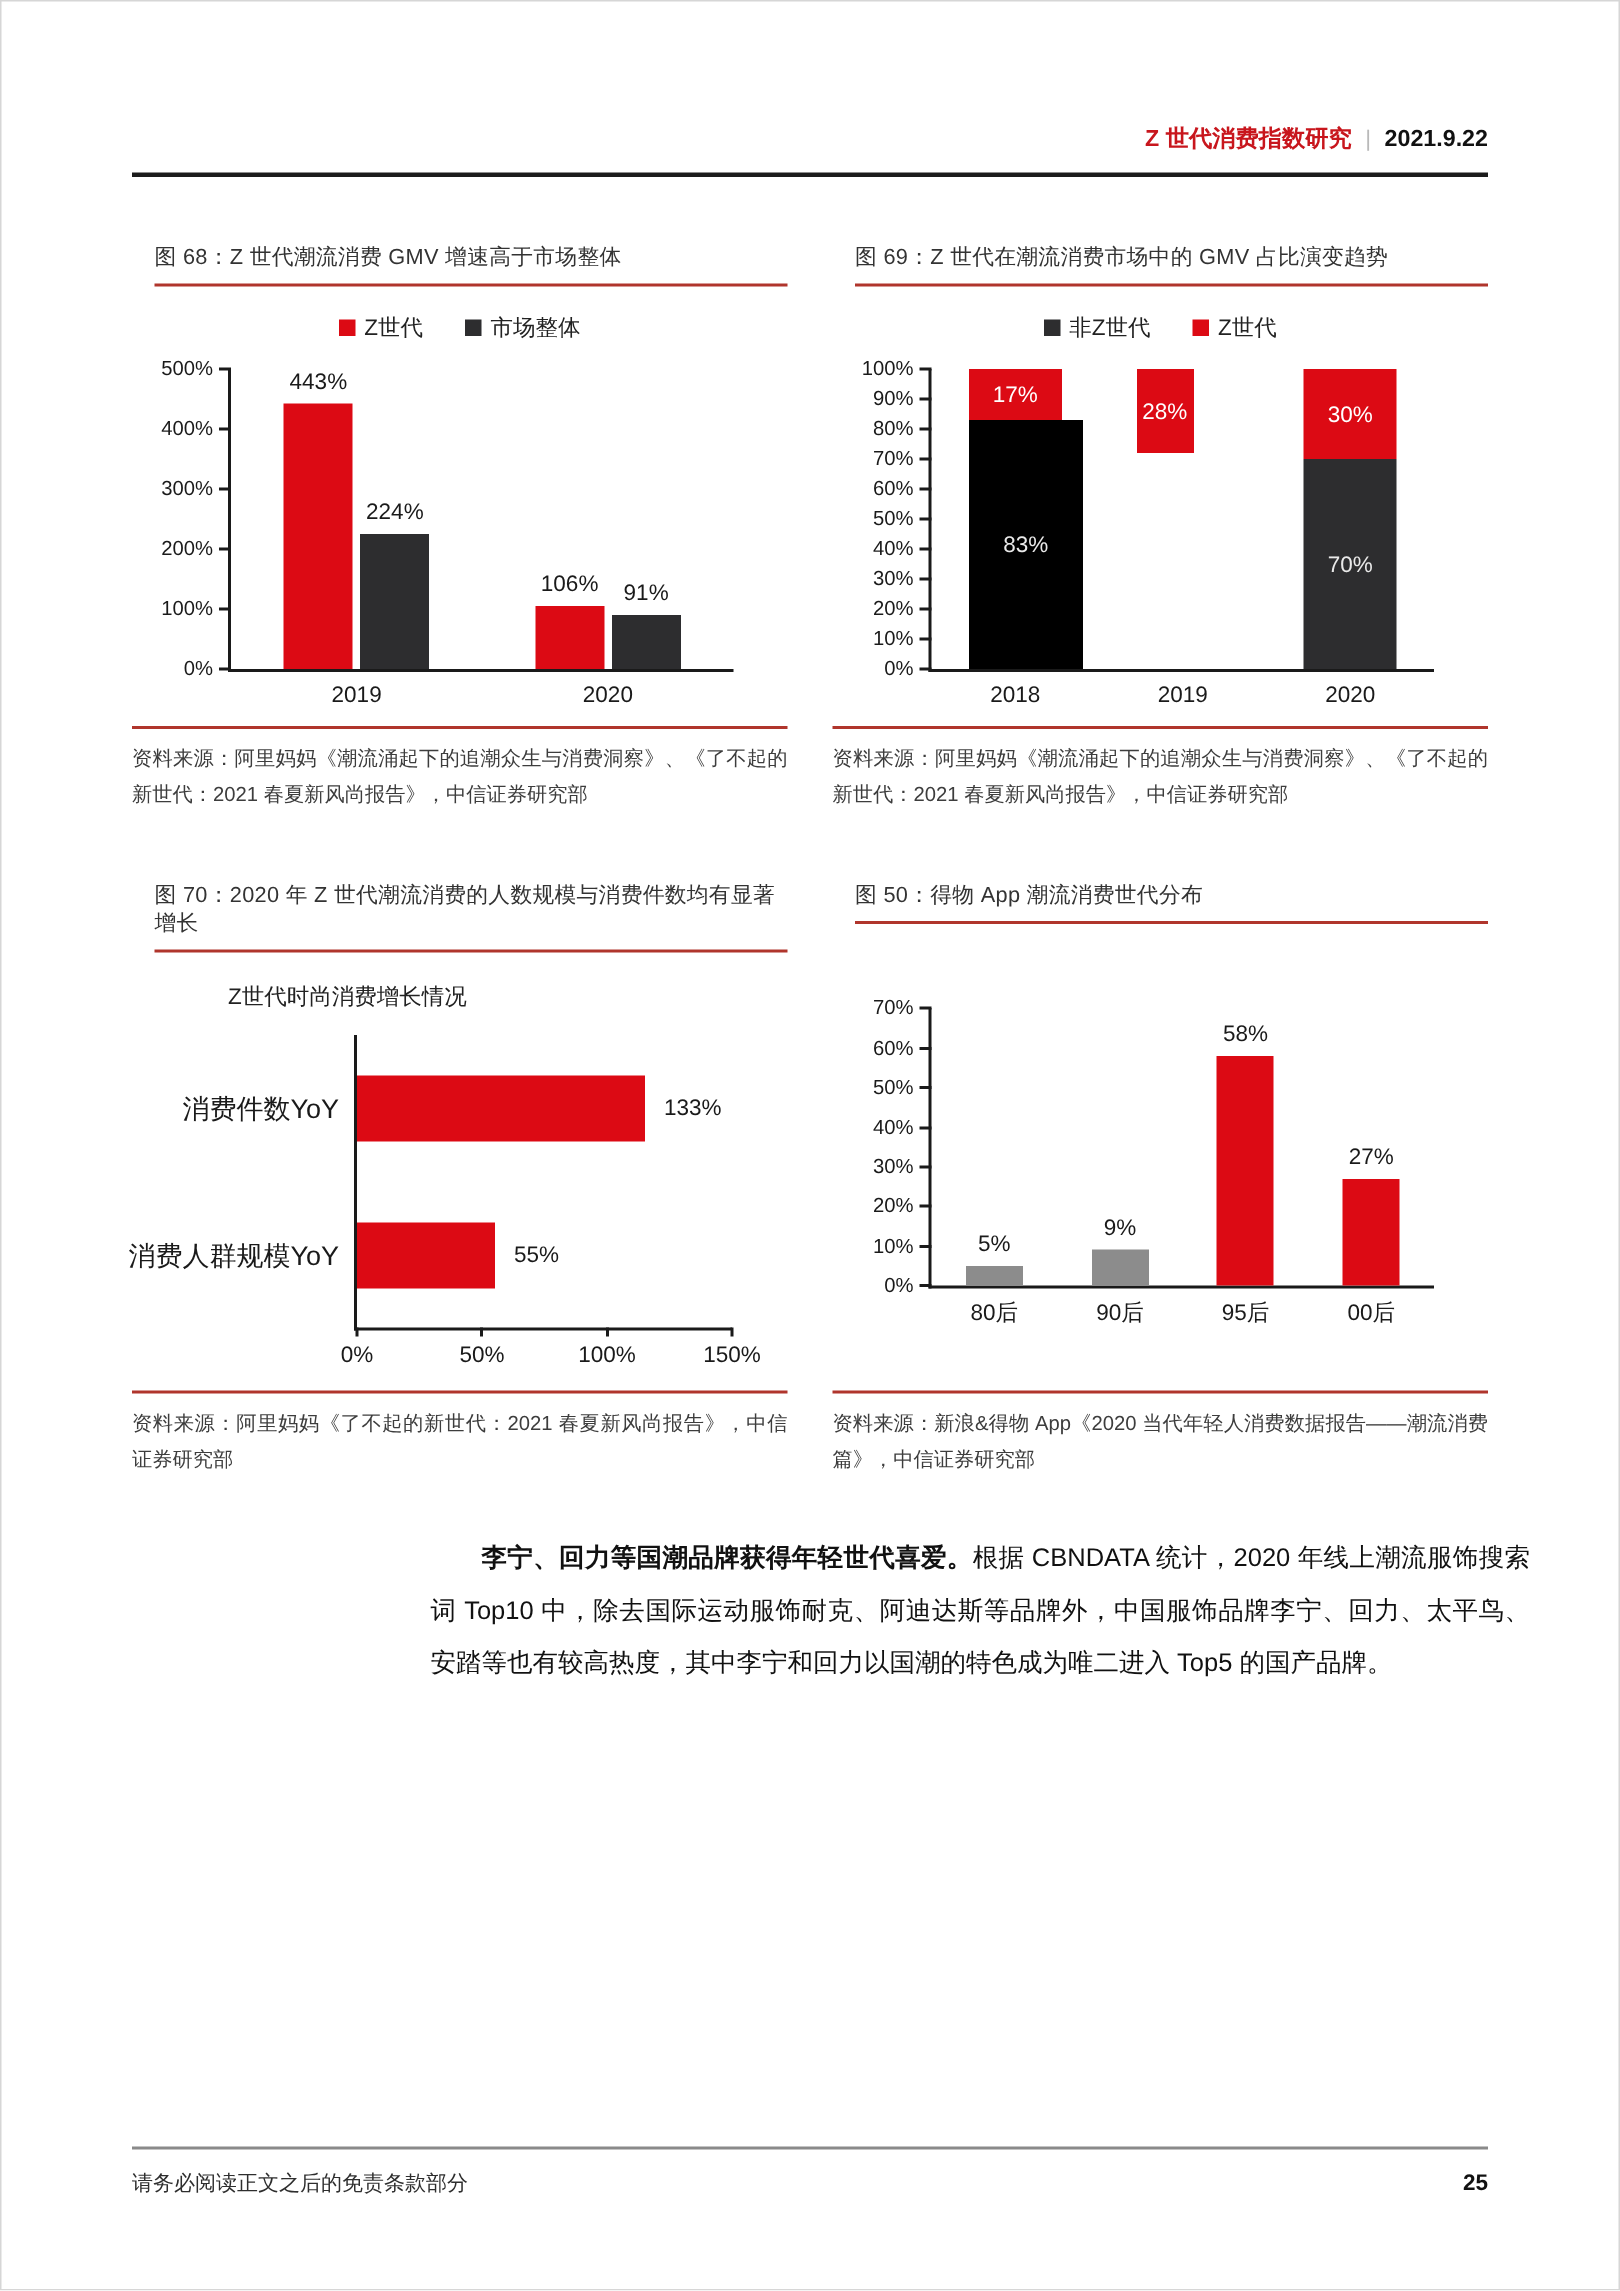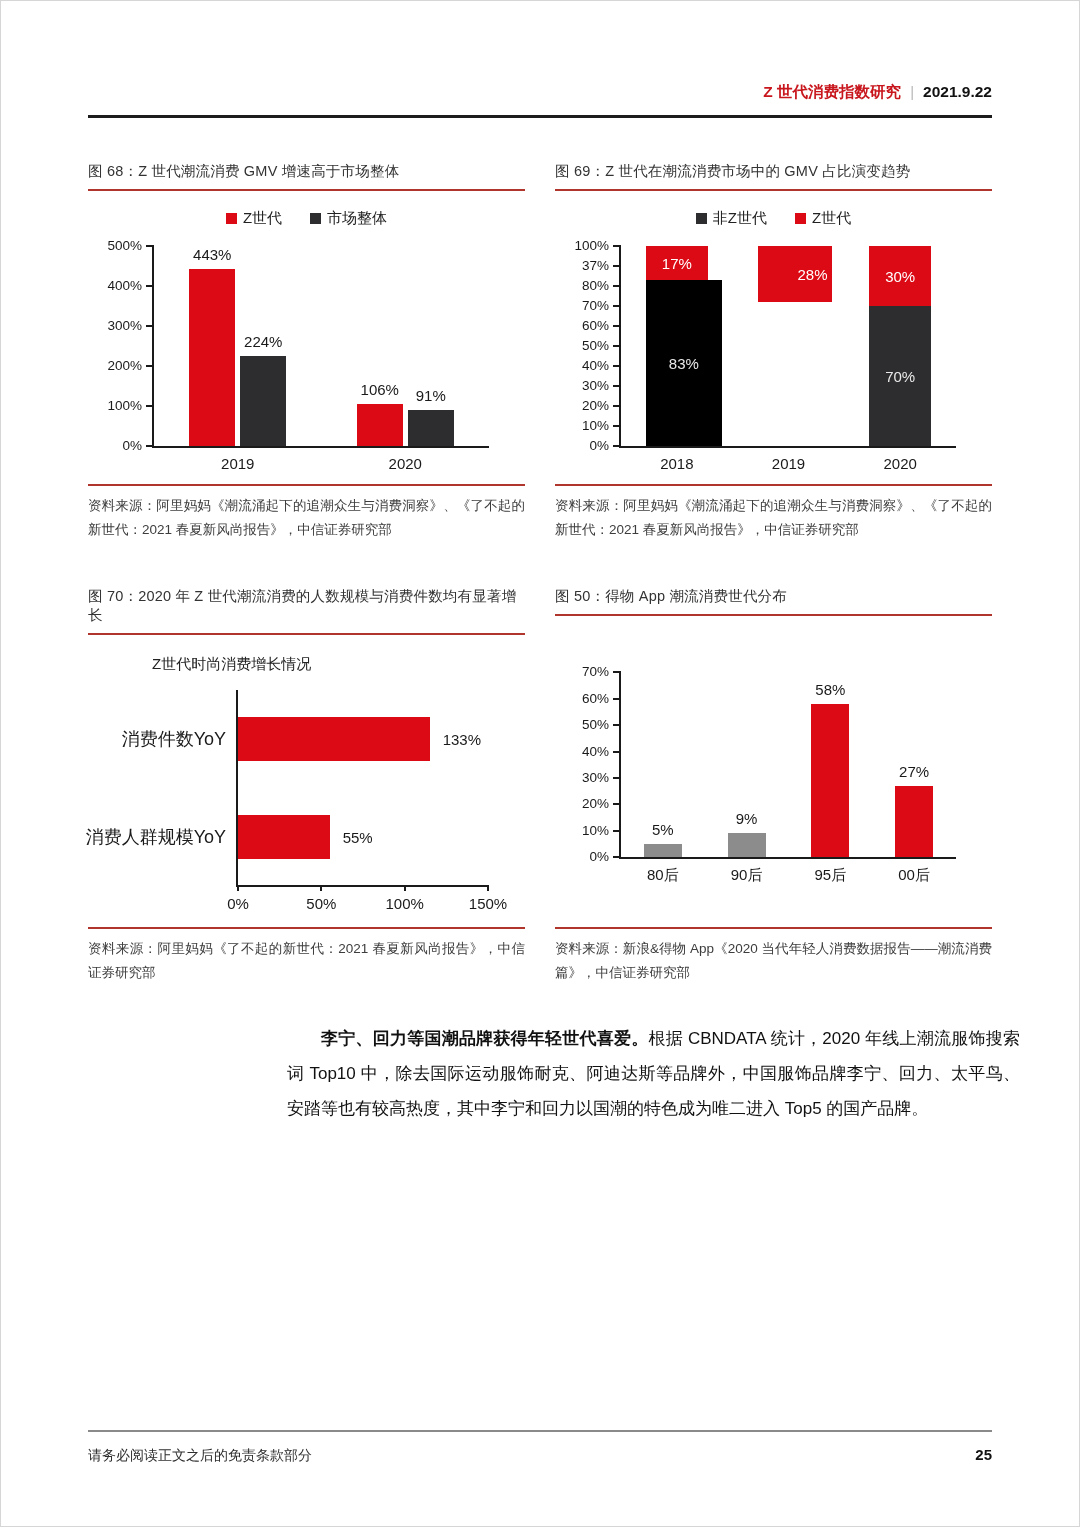--- a/index.html
+++ b/index.html
@@ -24,20 +24,21 @@
 
   
   .fig-row { display:flex; gap:30px; margin:0 88px; }
   .fig-row.row1 { margin-top:44px; }
   .fig-row.row2 { margin-top:46px; }
   .figure { width:438px; display:flex; flex-direction:column; }
   .fig-title {
     font-size:14.5px; font-weight:400; color:#333;
     padding-bottom:8px; border-bottom:2px solid var(--rule-red);
     letter-spacing:0.2px;
+    margin-left:15px;
   }
   .legend { display:flex; justify-content:center; align-items:center; gap:28px; margin:18px 0 8px; }
   .legend-item { display:inline-flex; align-items:center; font-size:15px; color:#222; }
   .sq { display:inline-block; width:11px; height:11px; margin-right:6px; }
   .sq-red { background:var(--red); }
   .sq-dark { background:var(--dark); }
   .inner-title { text-align:left; font-size:15px; color:#222; margin:20px 36px 2px 64px; }
 
   
   .plot {
@@ -178,33 +179,33 @@
           <div class="ytick-label" style="bottom: calc(40% - 8px);">40%</div>
           <div class="ytick-mark" style="bottom: calc(40% - 1px);"></div>
           <div class="ytick-label" style="bottom: calc(50% - 8px);">50%</div>
           <div class="ytick-mark" style="bottom: calc(50% - 1px);"></div>
           <div class="ytick-label" style="bottom: calc(60% - 8px);">60%</div>
           <div class="ytick-mark" style="bottom: calc(60% - 1px);"></div>
           <div class="ytick-label" style="bottom: calc(70% - 8px);">70%</div>
           <div class="ytick-mark" style="bottom: calc(70% - 1px);"></div>
           <div class="ytick-label" style="bottom: calc(80% - 8px);">80%</div>
           <div class="ytick-mark" style="bottom: calc(80% - 1px);"></div>
-          <div class="ytick-label" style="bottom: calc(90% - 8px);">37%</div>
+          <div class="ytick-label" style="bottom: calc(90% - 8px);">90%</div>
           <div class="ytick-mark" style="bottom: calc(90% - 1px);"></div>
           <div class="ytick-label" style="bottom: calc(100% - 8px);">100%</div>
           <div class="ytick-mark" style="bottom: calc(100% - 1px);"></div>
           <div class="xcat-label" style="left: 55.8333px;">2018</div>
           <div class="bar-seg" style="left: 24.8333px; width: 76px; bottom: 0%; height: 83%; background: #000000;">
             <div class="seg-label" style="color: rgb(233, 233, 233);">83%</div>
           </div>
           <div class="bar-seg" style="left: 24.8333px; width: 62px; bottom: 83%; height: 17%; background: rgb(220, 10, 20);">
             <div class="seg-label" style="color: rgb(255, 255, 255);">17%</div>
           </div>
           <div class="xcat-label" style="left: 167.5px;">2019</div>
-          <div class="bar-seg" style="left: 136.5px; width: 38px; bottom: 72%; height: 28%; background: rgb(220, 10, 20); padding-left: 36px;">
+          <div class="bar-seg" style="left: 136.5px; width: 38px; bottom: 72%; height: 28%; background: rgb(220, 10, 20);">
             <div class="seg-label" style="color: rgb(255, 255, 255);">28%</div>
           </div>
           <div class="xcat-label" style="left: 279.167px;">2020</div>
           <div class="bar-seg" style="left: 248.167px; width: 62px; bottom: 0%; height: 70%; background: rgb(45, 45, 47);">
             <div class="seg-label" style="color: rgb(233, 233, 233);">70%</div>
           </div>
           <div class="bar-seg" style="left: 248.167px; width: 62px; bottom: 70%; height: 30%; background: rgb(220, 10, 20);">
             <div class="seg-label" style="color: rgb(255, 255, 255);">30%</div>
           </div>
         </div>

